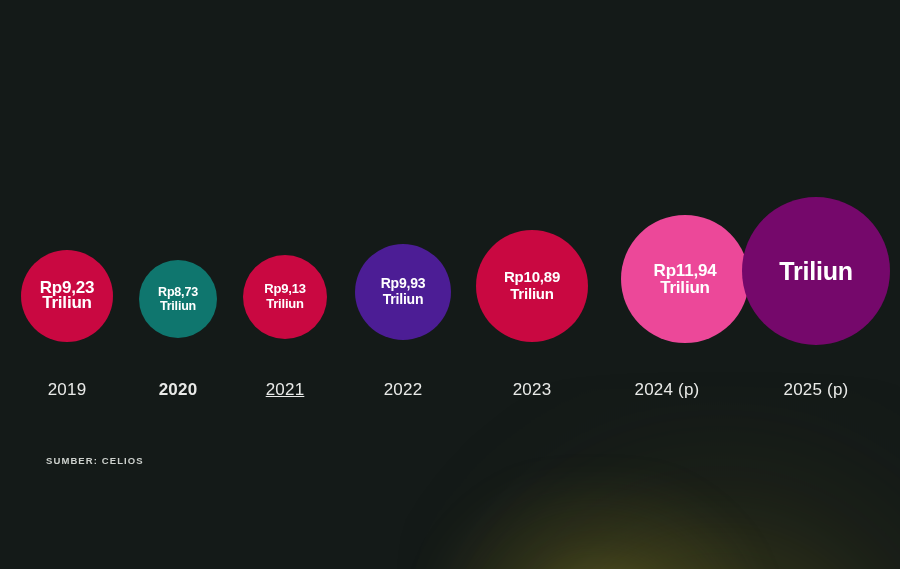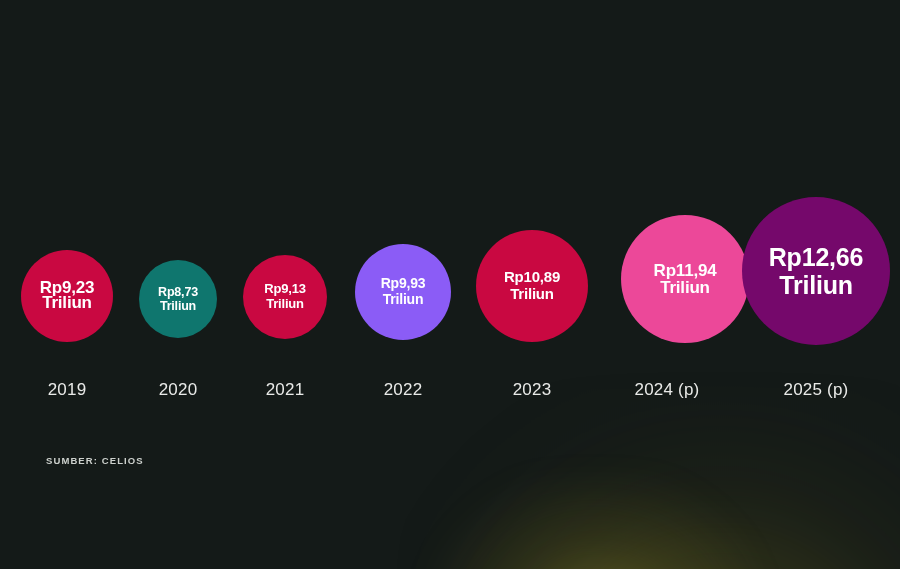--- a/index.html
+++ b/index.html
@@ -163,42 +163,41 @@
         <span class="v-unit">Triliun</span>
       </div>
       <div class="bubble" style="width: 78px; height: 78px; left: 139px; top: 108px; background: #0f766e; font-size: 12.5px; line-height: 14px;">
         <span class="v-amount">Rp8,73</span>
         <span class="v-unit">Triliun</span>
       </div>
       <div class="bubble" style="width: 84px; height: 84px; left: 243px; top: 103px; background: rgb(201, 8, 65); font-size: 13px; line-height: 14.56px;">
         <span class="v-amount">Rp9,13</span>
         <span class="v-unit">Triliun</span>
       </div>
-      <div class="bubble" style="width: 96px; height: 96px; left: 355px; top: 92px; background: #8b5cf6; font-size: 14px; line-height: 15.68px;">
+      <div class="bubble" style="width: 96px; height: 96px; left: 355px; top: 92px; background: #4c1d95; font-size: 14px; line-height: 15.68px;">
         <span class="v-amount">Rp9,93</span>
         <span class="v-unit">Triliun</span>
       </div>
       <div class="bubble" style="width: 112px; height: 112px; left: 476px; top: 78px; background: rgb(201, 8, 65); font-size: 15px; line-height: 16.8px;">
         <span class="v-amount">Rp10,89</span>
         <span class="v-unit">Triliun</span>
       </div>
       <div class="bubble" style="width: 128px; height: 128px; left: 621px; top: 63px; background: #ec4899; font-size: 17px; line-height: 17.36px;">
         <span class="v-amount">Rp11,94</span>
         <span class="v-unit">Triliun</span>
       </div>
       <div class="bubble" style="width: 148px; height: 148px; left: 742px; top: 45px; background: rgb(117, 8, 107); font-size: 25px; line-height: 28px;">
-        <span class="v-amount">Rp12,66</span>
         <span class="v-unit">Triliun</span>
       </div>
     </div>
 
   <div class="years">
       <div class="year-label" style="left: 67px;">2019</div>
-      <div class="year-label" style="left: 178px;">2020</div>
-      <div class="year-label" style="left: 285px;">2021</div>
+      <div class="year-label" style="left: 178px; font-weight: bold;">2020</div>
+      <div class="year-label" style="left: 285px; text-decoration: underline;">2021</div>
       <div class="year-label" style="left: 403px;">2022</div>
       <div class="year-label" style="left: 532px;">2023</div>
       <div class="year-label" style="left: 667px;">2024 (p)</div>
       <div class="year-label" style="left: 816px;">2025 (p)</div>
     </div>
 
   <div class="source">SUMBER: CELIOS</div>
 
 
 </div>

